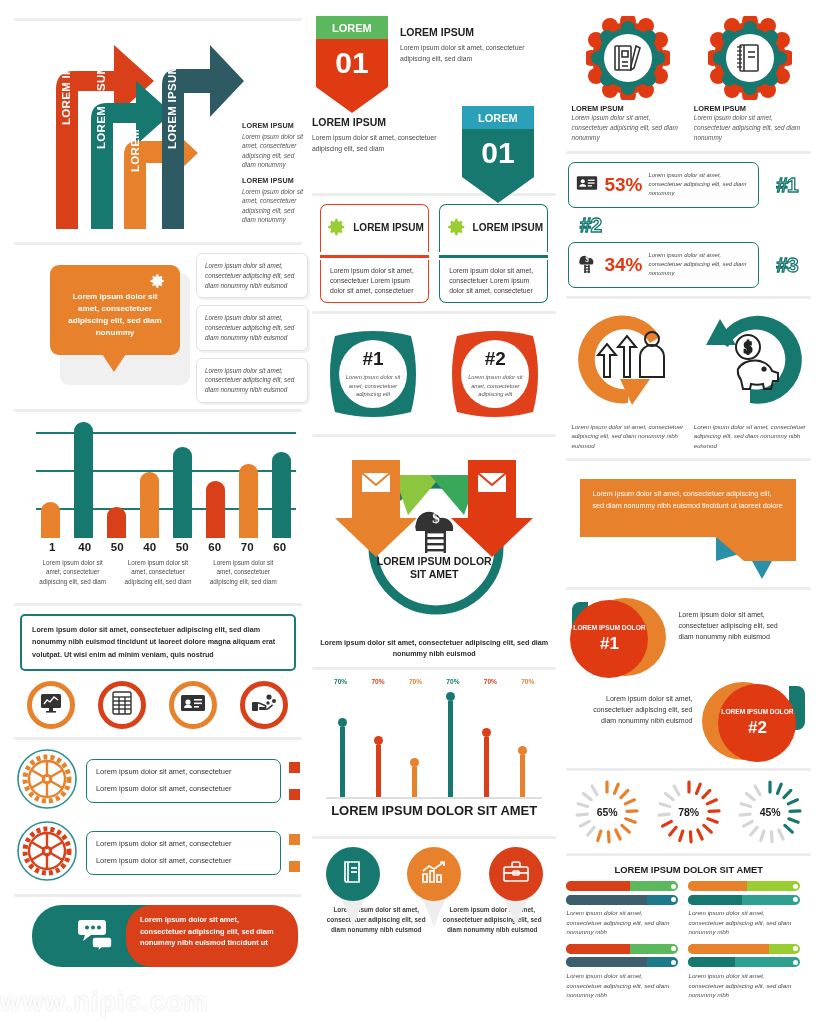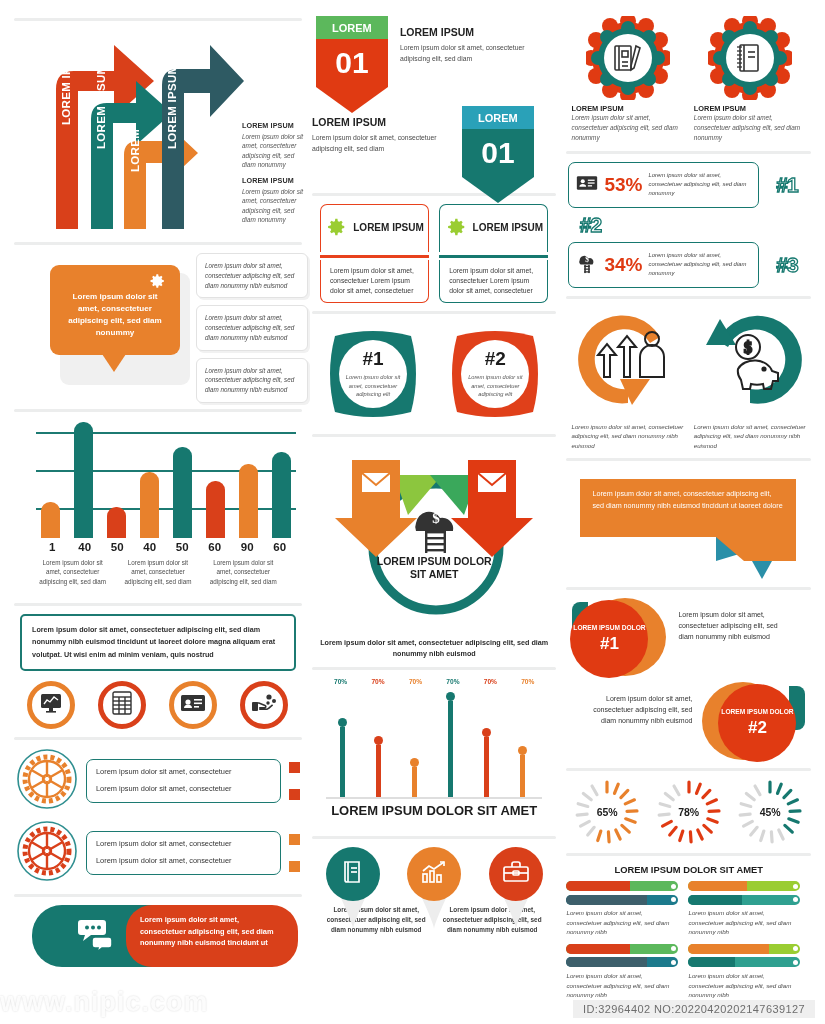--- a/index.html
+++ b/index.html
@@ -282,21 +282,21 @@
         <div class="bar" style="left:203px;height:74px;background:#e8812c"></div>
         <div class="bar" style="left:236px;height:86px;background:#16786f"></div>
       </div>
       <div class="xaxis">
         <span>1</span>
         <span>40</span>
         <span>50</span>
         <span>40</span>
         <span>50</span>
         <span>60</span>
-        <span>90</span>
+        <span>70</span>
         <span>60</span>
       </div>
       <div class="legend3">
         <p>Lorem ipsum dolor sit amet, consectetuer adipiscing elit, sed diam</p>
         <p>Lorem ipsum dolor sit amet, consectetuer adipiscing elit, sed diam</p>
         <p>Lorem ipsum dolor sit amet, consectetuer adipiscing elit, sed diam</p>
       </div>
     </div>
 
     <div class="hr"></div>
@@ -947,14 +947,13 @@
         <div class="pbar" style="background:#2fa090">
           <div class="fill" style="background:#16786f;width:42%"></div>
           <div class="knob"></div>
         </div>
         <p>Lorem ipsum dolor sit amet, consectetuer adipiscing elit, sed diam nonummy nibh</p>
       </div>
     </div>
   </div>
 
   <div class="wm-left">www.nipic.com</div>
-  <div class="wm-id">ID:32964402 NO:20220420202147639127</div>
 </div>
 
 </body></html>

